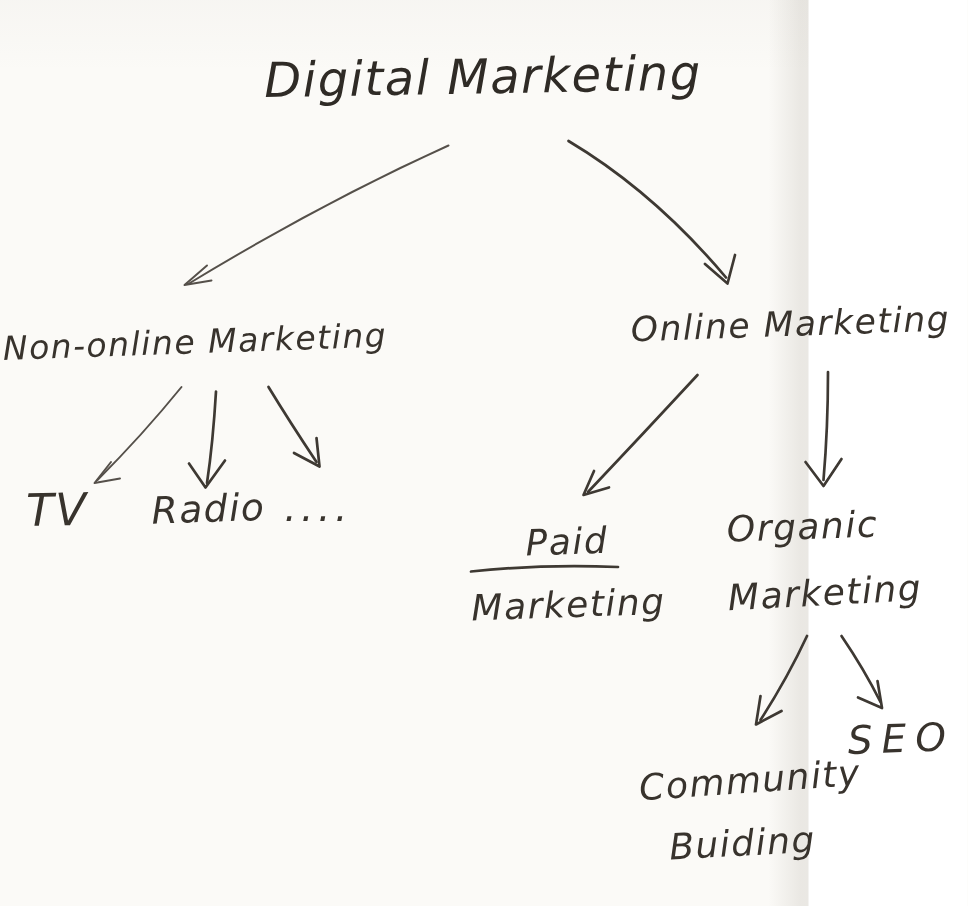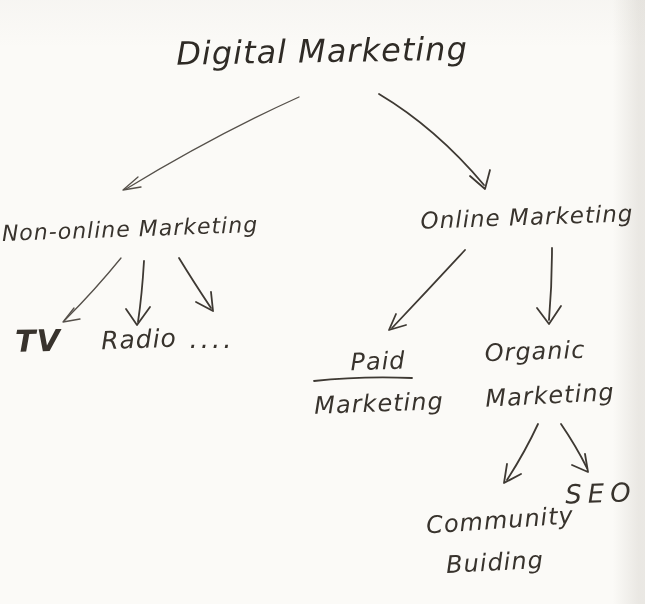--- a/index.html
+++ b/index.html
@@ -3,21 +3,21 @@
 <meta charset="utf-8">
 <style>
   html, body { margin: 0; padding: 0; }
   body {
     width: 645px; height: 604px;
     font-family: "DejaVu Sans", sans-serif;
     overflow: hidden;
   }
   #paper {
     position: relative;
-    width: 645px; height: 604px;
+    width: 539px; height: 604px;
     background:
       linear-gradient(to right, rgba(120,110,95,0) 95%, rgba(120,110,95,0.13) 99%),
       linear-gradient(to bottom, rgba(120,110,95,0.03), rgba(120,110,95,0) 8%),
       #fbfaf7;
   }
   svg.edges {
     position: absolute; left: 0; top: 0;
     width: 645px; height: 604px;
   }
   svg.edges path {
@@ -33,21 +33,21 @@
     transform: translate(-50%, -50%);
     color: #38332d;
     font-style: italic;
     white-space: nowrap;
     letter-spacing: 1px;
     line-height: 1.05;
   }
   .n-title    { left: 322px; top: 52px;  font-size: 32px; transform: translate(-50%,-50%) rotate(-1deg); color:#2f2b26; }
   .n-nononl   { left: 130px; top: 229px; font-size: 22px; transform: translate(-50%,-50%) rotate(-2deg); }
   .n-online   { left: 527px; top: 217px; font-size: 23px; transform: translate(-50%,-50%) rotate(-2deg); }
-  .n-tv       { left: 38px;  top: 341px; font-size: 30px; transform: translate(-50%,-50%) rotate(-1deg); font-weight: bold; }
+  .n-tv       { left: 38px;  top: 341px; font-size: 30px; transform: translate(-50%,-50%) rotate(-1deg); }
   .n-radio    { left: 139px; top: 340px; font-size: 25px; transform: translate(-50%,-50%) rotate(-2deg); }
   .n-dots     { left: 212px; top: 340px; font-size: 26px; letter-spacing: 3px; }
   .n-paid1    { left: 378px; top: 362px; font-size: 24px; transform: translate(-50%,-50%) rotate(-2deg); }
   .n-paid2    { left: 379px; top: 404px; font-size: 24px; transform: translate(-50%,-50%) rotate(-2deg); }
   .n-org1     { left: 535px; top: 352px; font-size: 24px; transform: translate(-50%,-50%) rotate(-2deg); }
   .n-org2     { left: 550px; top: 396px; font-size: 24px; transform: translate(-50%,-50%) rotate(-3deg); }
   .n-seo      { left: 601px; top: 494px; font-size: 26px; letter-spacing: 6px; transform: translate(-50%,-50%) rotate(-2deg); }
   .n-comm1    { left: 500px; top: 521px; font-size: 24px; transform: translate(-50%,-50%) rotate(-4deg); }
   .n-comm2    { left: 495px; top: 563px; font-size: 24px; transform: translate(-50%,-50%) rotate(-3deg); }
 </style>

